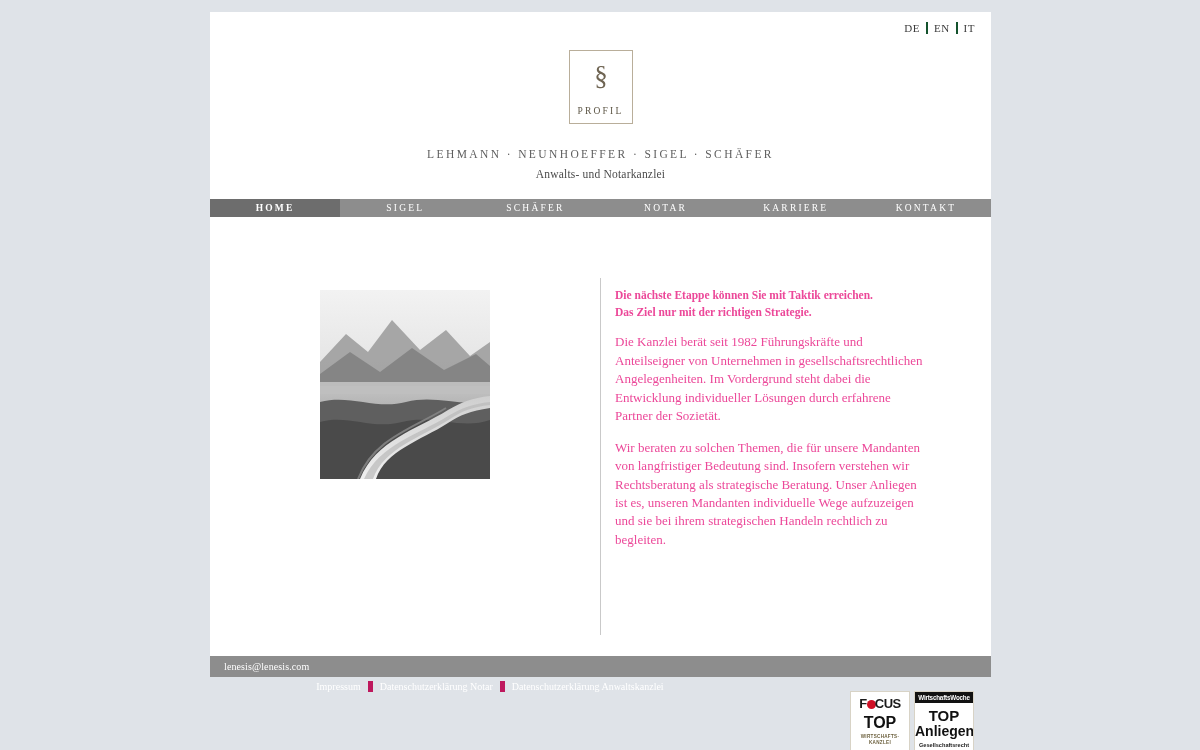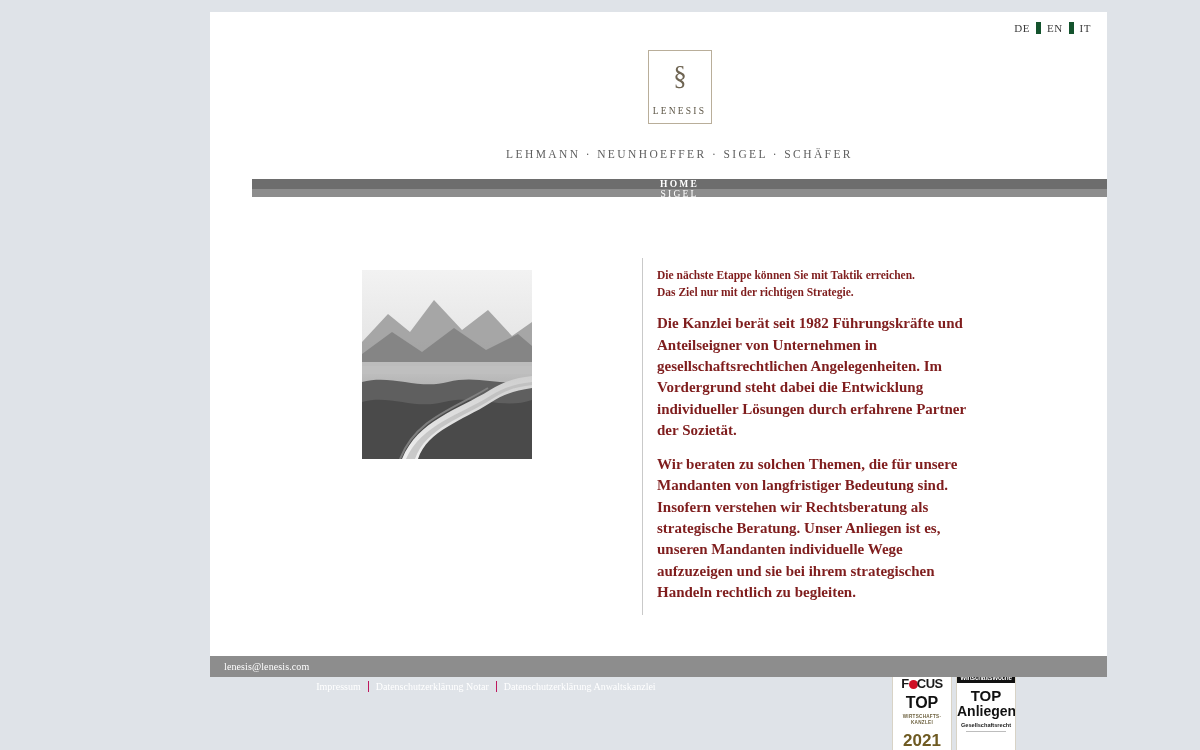--- a/index.html
+++ b/index.html
@@ -9,46 +9,45 @@
     width: 1200px;
     height: 750px;
     overflow: hidden;
     font-family: "Liberation Serif", serif;
   }
 
   #page {
     position: absolute;
     left: 210px;
     top: 12px;
-    width: 855px;
+    width: 781px;
     height: 665px;
     background: #ffffff;
     box-shadow: 0 0 0 0 rgba(0,0,0,0);
-    padding-left: 42px;
   }
 
   
   .lang-bar {
     position: absolute;
     right: 10px;
     top: 10px;
     display: flex;
     align-items: center;
     font-family: "Liberation Serif", serif;
     font-size: 11px;
     color: #333;
   }
   .lang-item {
     padding: 0 6px;
     letter-spacing: 0.5px;
     color: #3a3a3a;
     cursor: pointer;
   }
   .lang-item.sep {
-    border-left: 5px solid #14532d;
+    border-left: 2px solid #14532d;
   }
 
   
   .header {
     padding-top: 38px;
     text-align: center;
   }
   .logo-box {
     width: 62px;
     height: 72px;
@@ -91,21 +90,20 @@
     letter-spacing: 0.2px;
   }
 
   
   .nav {
     margin-top: 19px;
     height: 18px;
     background: #8d8d8d;
     display: flex;
     align-items: stretch;
-    flex-direction: column;
   }
   .nav-item {
     flex: 1 1 0;
     display: flex;
     align-items: center;
     justify-content: center;
     font-family: "Liberation Serif", serif;
     font-size: 9.5px;
     letter-spacing: 2.2px;
     color: #ffffff;
@@ -141,33 +139,32 @@
     height: 357px;
     background: #c9c9c9;
   }
 
   .text-col {
     position: absolute;
     left: 405px;
     top: 70px;
     width: 312px;
     font-family: "Liberation Serif", serif;
-    color: #7f1d1d;
+    color: #ec4899;
   }
   .lead {
     font-size: 11.5px;
     font-weight: bold;
     line-height: 1.45;
     margin-bottom: 13px;
   }
   .para {
-    font-size: 15px;
+    font-size: 13px;
     line-height: 1.42;
     margin-bottom: 13px;
-    font-weight: bold;
   }
 
   
   .awards {
     position: absolute;
     left: 640px;
     top: 474px;
     display: flex;
     gap: 4px;
   }
@@ -279,39 +276,40 @@
     color: #ffffff;
   }
   .footer-left { letter-spacing: 0.1px; cursor: pointer; }
   .footer-right { display: flex; align-items: center; }
   .footer-link {
     padding: 0 7px;
     cursor: pointer;
     color: #ffffff;
     margin-top: 40px;
   }
-  .footer-link + .footer-link { border-left: 1px solid #be185d; }
+  .footer-link + .footer-link { border-left: 5px solid #be185d; }
 </style>
 </head>
 <body>
 
 <div id="page">
 
   <div class="lang-bar">
     <span class="lang-item">DE</span>
     <span class="lang-item sep">EN</span>
     <span class="lang-item sep">IT</span>
   </div>
 
   <div class="header">
     <div class="logo-box">
       <div class="logo-mark">§</div>
-      <div class="logo-word">LENESIS</div>
+      <div class="logo-word">PROFIL</div>
     </div>
     <div class="firm-names">LEHMANN · NEUNHOEFFER · SIGEL · SCHÄFER</div>
+    <div class="firm-sub">Anwalts- und Notarkanzlei</div>
   </div>
 
   <div class="nav">
     <div class="nav-item active">HOME</div>
     <div class="nav-item">SIGEL</div>
     <div class="nav-item">SCHÄFER</div>
     <div class="nav-item">NOTAR</div>
     <div class="nav-item">KARRIERE</div>
     <div class="nav-item">KONTAKT</div>
   </div>

